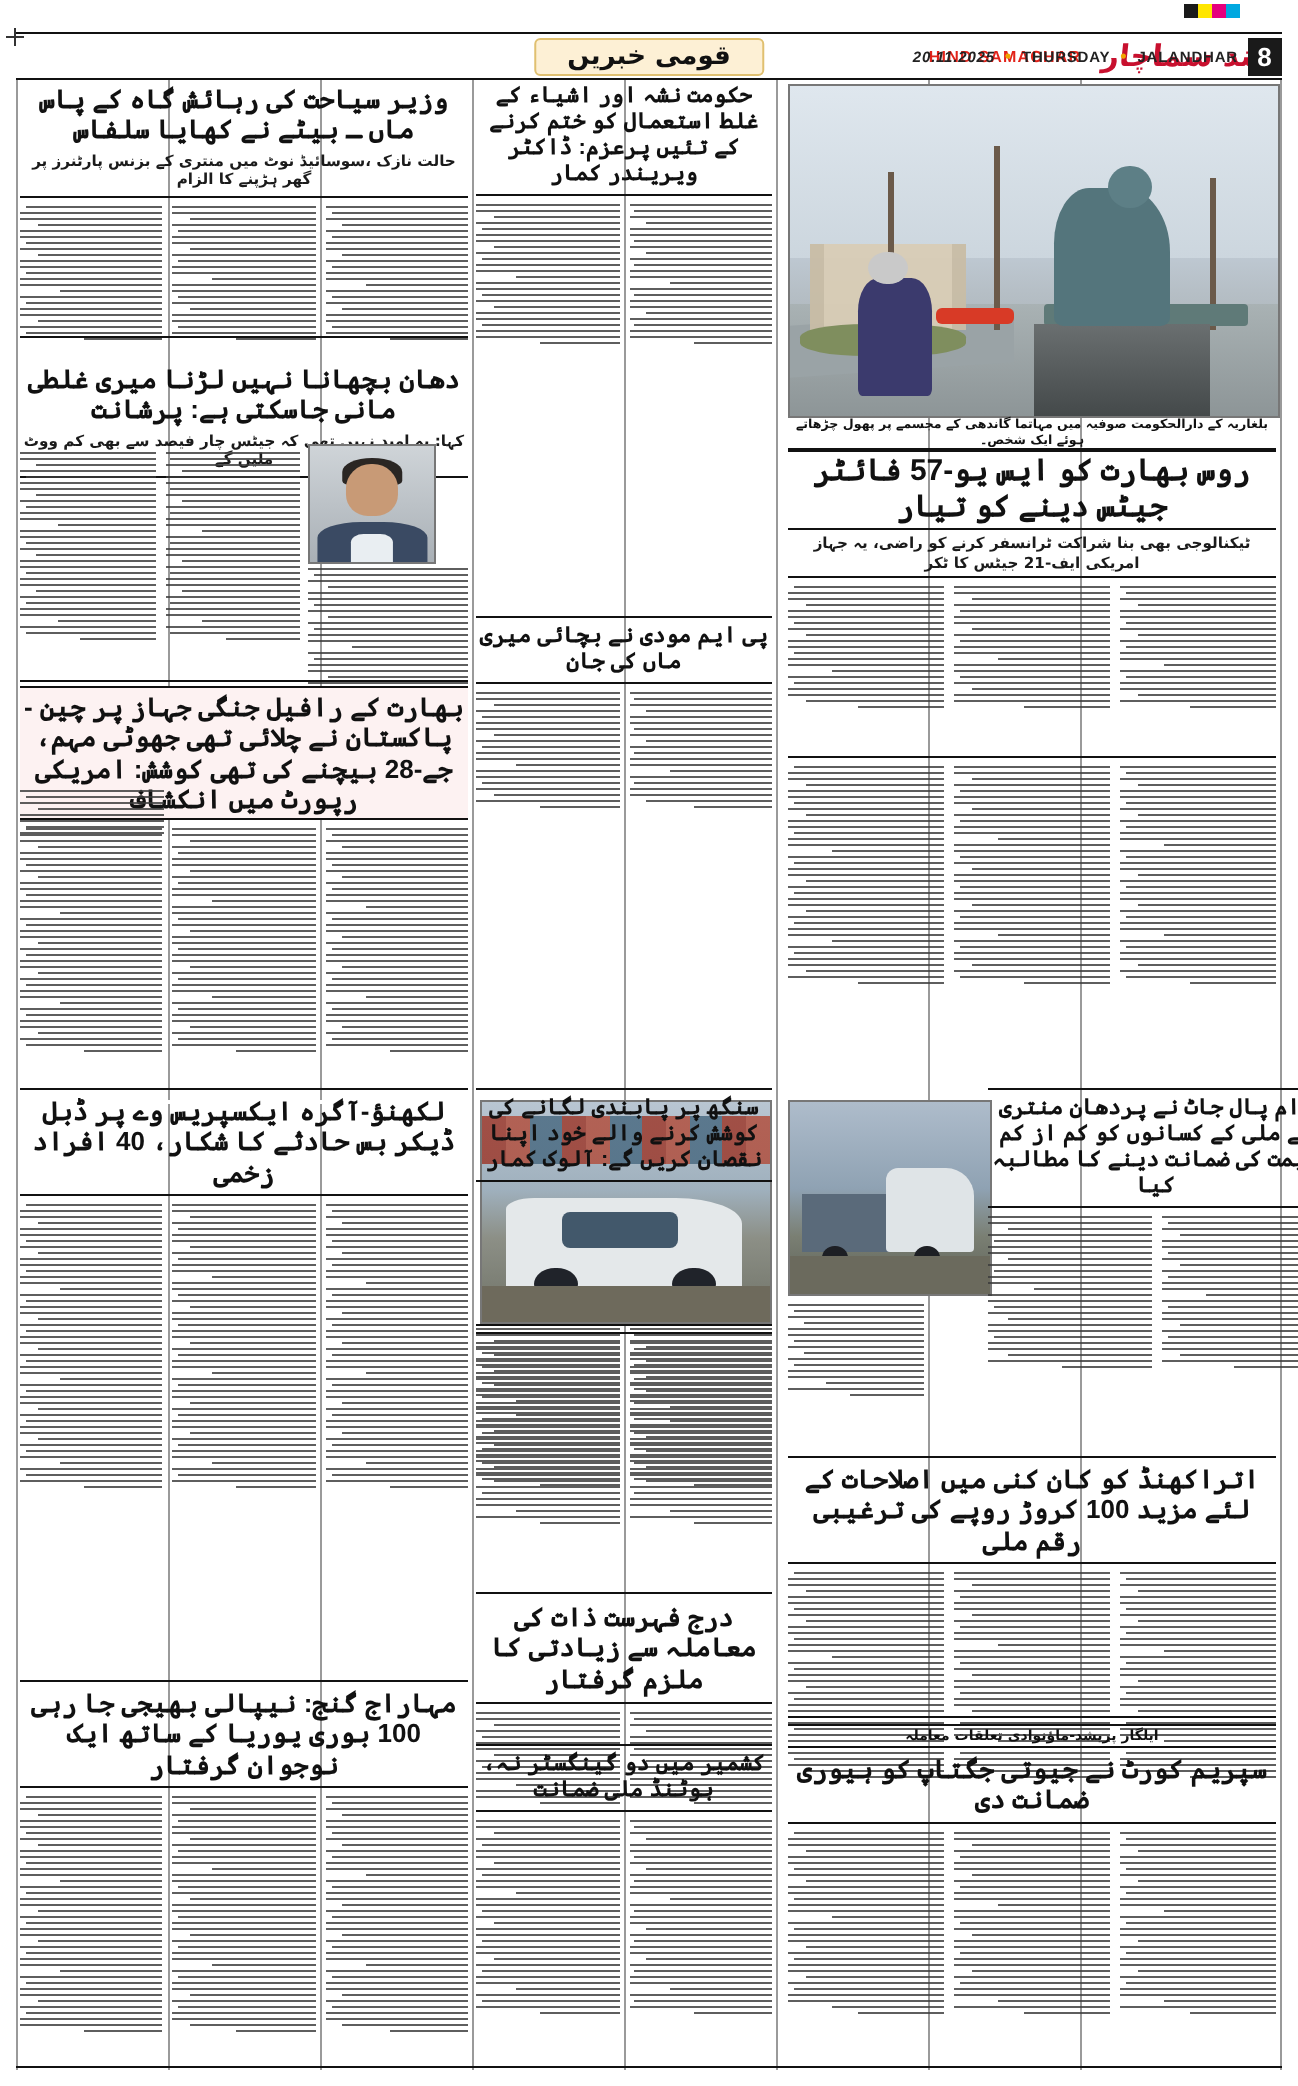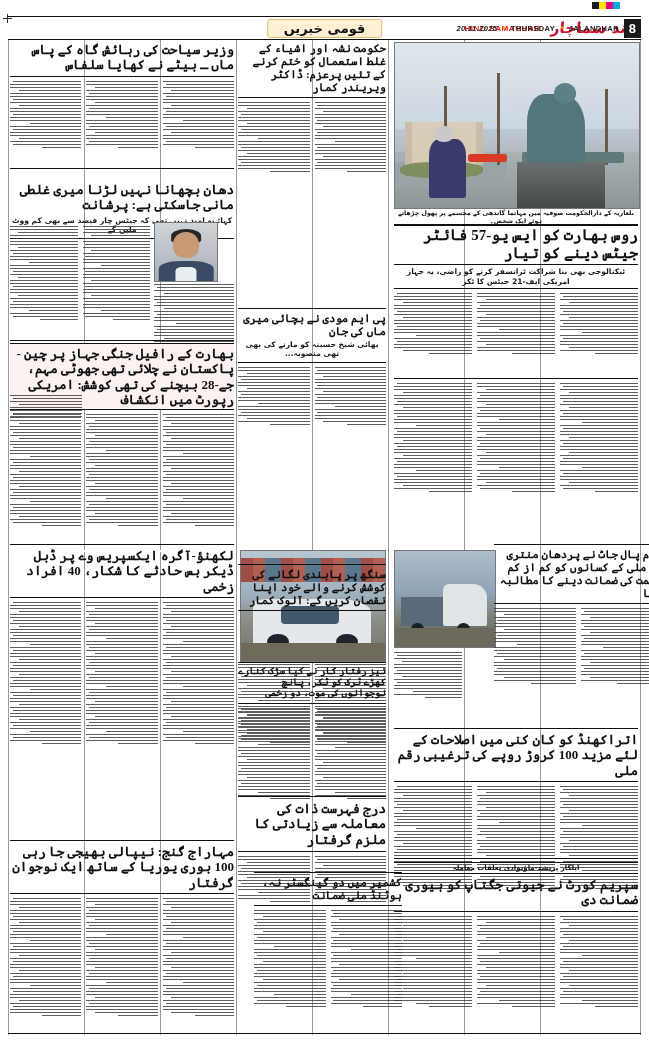--- a/index.html
+++ b/index.html
@@ -60,21 +60,21 @@
 
   
   .content{position:absolute;top:40px;left:8px;width:633px;height:995px;}
 
   .col{position:absolute;top:0;}
   .vrule{position:absolute;width:1px;background:#9a9a9a;}
   .hrule{position:absolute;height:1px;background:#111;}
 
   
   .hl{
-    direction:rtl;text-align:right;font-family:Liberation Serif, serif;
+    direction:rtl;text-align:center;font-family:Liberation Sans, sans-serif;
     font-weight:bold;color:#111;line-height:1.18;letter-spacing:-.2px;
   }
   .hl.xl{font-size:15px;}
   .hl.lg{font-size:13px;}
   .hl.md{font-size:11px;}
   .hl.sm{font-size:9.5px;}
   .sub{
     direction:rtl;text-align:center;font-family:"DejaVu Sans",sans-serif;
     font-size:7.6px;font-weight:bold;color:#1b1b1b;line-height:1.25;
   }
@@ -191,20 +191,21 @@
     <div class="vrule" style="left:304px;top:0;height:995px;"></div>
     <div class="vrule" style="left:380px;top:0;height:995px;"></div>
     <div class="vrule" style="left:632px;top:0;height:995px;"></div>
     <div class="vrule" style="left:76px;top:512px;height:483px;"></div>
     <div class="vrule" style="left:152px;top:512px;height:483px;"></div>
     <div class="vrule" style="left:456px;top:0;height:995px;"></div>
     <div class="vrule" style="left:532px;top:0;height:995px;"></div>
 
     <div class="col" style="left:2px;top:2px;width:224px;">
       <div class="hl lg">وزیر سیاحت کی رہائش گاہ کے پاس ماں ـ بیٹے نے کھایا سلفاس</div>
+      <div class="sub" style="margin-top:3px;">حالت نازک ،سوسائیڈ نوٹ میں منتری کے بزنس پارٹنرز پر گھر ہڑپنے کا الزام</div>
       <div class="hrule" style="position:relative;margin-top:3px;width:100%;"></div>
       <div class="bcols" style="margin-top:4px;">
         <div class="body dense">
           <div class="ln s1"></div>
             <div class="ln s2"></div>
             <div class="ln s1"></div>
             <div class="ln s3"></div>
           <div class="ln s1"></div>
             <div class="ln s2"></div>
             <div class="ln s1"></div>
@@ -549,21 +550,20 @@
           <div class="ln s1"></div>
           <div class="ln s3"></div>
           <div class="ln s1"></div>
         <div class="ln s5"></div>
       </div>
     </div>
 
     <div class="col" style="left:230px;top:268px;width:148px;">
       <div class="hrule" style="position:relative;width:100%;"></div>
       <div class="hl md" style="margin-top:3px;">پی ایم مودی نے بچائی میری ماں کی جان</div>
-      <div class="sub" style="margin-top:2px;">بھائی شیخ حسینہ کو مارنے کی بھی تھی منصوبہ...</div>
       <div class="hrule" style="position:relative;margin-top:3px;width:100%;"></div>
       <div class="bcols" style="margin-top:4px;">
         <div class="body dense">
           <div class="ln s1"></div>
             <div class="ln s2"></div>
             <div class="ln s1"></div>
             <div class="ln s3"></div>
           <div class="ln s1"></div>
             <div class="ln s1"></div>
             <div class="ln s2"></div>
@@ -1043,21 +1043,21 @@
             <div class="ln s1"></div>
             <div class="ln s4"></div>
           <div class="ln s1"></div>
             <div class="ln s2"></div>
             <div class="ln s1"></div>
             <div class="ln s5"></div>
         </div>
       </div>
     </div>
 
-    <div class="col" style="left:230px;top:504px;width:148px;margin-top:20px;">
+    <div class="col" style="left:230px;top:504px;width:148px;">
       <div class="hrule" style="position:relative;width:100%;"></div>
       <div class="hl md" style="margin-top:3px;">سنگھ پر پابندی لگانے کی کوشش کرنے والے خود اپنا نقصان کریں گے: آلوک کمار</div>
       <div class="hrule" style="position:relative;margin-top:3px;width:100%;"></div>
     </div>
 
     <div class="col" style="left:230px;top:624px;width:148px;">
       <div class="bcols">
         <div class="body dense">
           <div class="ln s1"></div>
             <div class="ln s2"></div>
@@ -1199,21 +1199,20 @@
           <div class="ln s1"></div>
         <div class="ln s1"></div>
           <div class="ln s4"></div>
           <div class="ln s1"></div>
           <div class="ln s5"></div>
       </div>
     </div>
 
     <div class="col" style="left:230px;top:622px;width:148px;">
       <div class="hrule" style="position:relative;width:100%;"></div>
-      <div class="hl sm" style="margin-top:3px;">تیز رفتار کار نے کیا سڑک کنارے کھڑے ٹرک کو ٹکر، پانچ نوجوانوں کی موت، دو زخمی</div>
       <div class="hrule" style="position:relative;margin-top:3px;width:100%;"></div>
       <div class="bcols" style="margin-top:4px;">
         <div class="body dense">
           <div class="ln s1"></div>
             <div class="ln s2"></div>
             <div class="ln s1"></div>
             <div class="ln s3"></div>
           <div class="ln s1"></div>
             <div class="ln s1"></div>
             <div class="ln s2"></div>
@@ -1676,21 +1675,21 @@
             <div class="ln s3"></div>
             <div class="ln s1"></div>
           <div class="ln s2"></div>
             <div class="ln s1"></div>
             <div class="ln s1"></div>
             <div class="ln s5"></div>
         </div>
       </div>
     </div>
 
-    <div class="col" style="left:246px;top:832px;width:148px;">
+    <div class="col" style="left:230px;top:832px;width:148px;">
       <div class="hrule" style="position:relative;width:100%;"></div>
       <div class="hl md" style="margin-top:3px;">کشمیر میں دو گینگسٹر نہ، ہوٹنڈ ملی ضمانت</div>
       <div class="hrule" style="position:relative;margin-top:3px;width:100%;"></div>
       <div class="bcols" style="margin-top:4px;">
         <div class="body dense">
           <div class="ln s1"></div>
             <div class="ln s2"></div>
             <div class="ln s1"></div>
             <div class="ln s3"></div>
           <div class="ln s1"></div>

